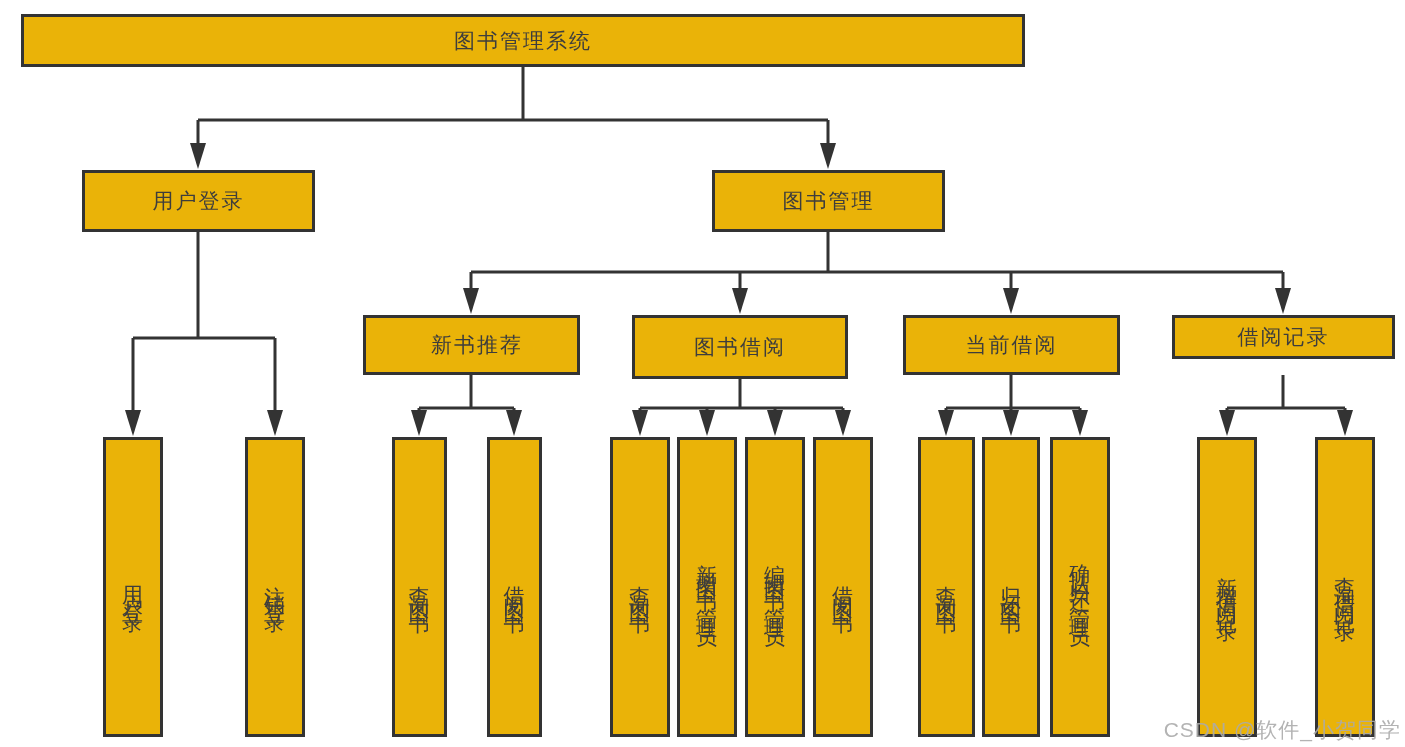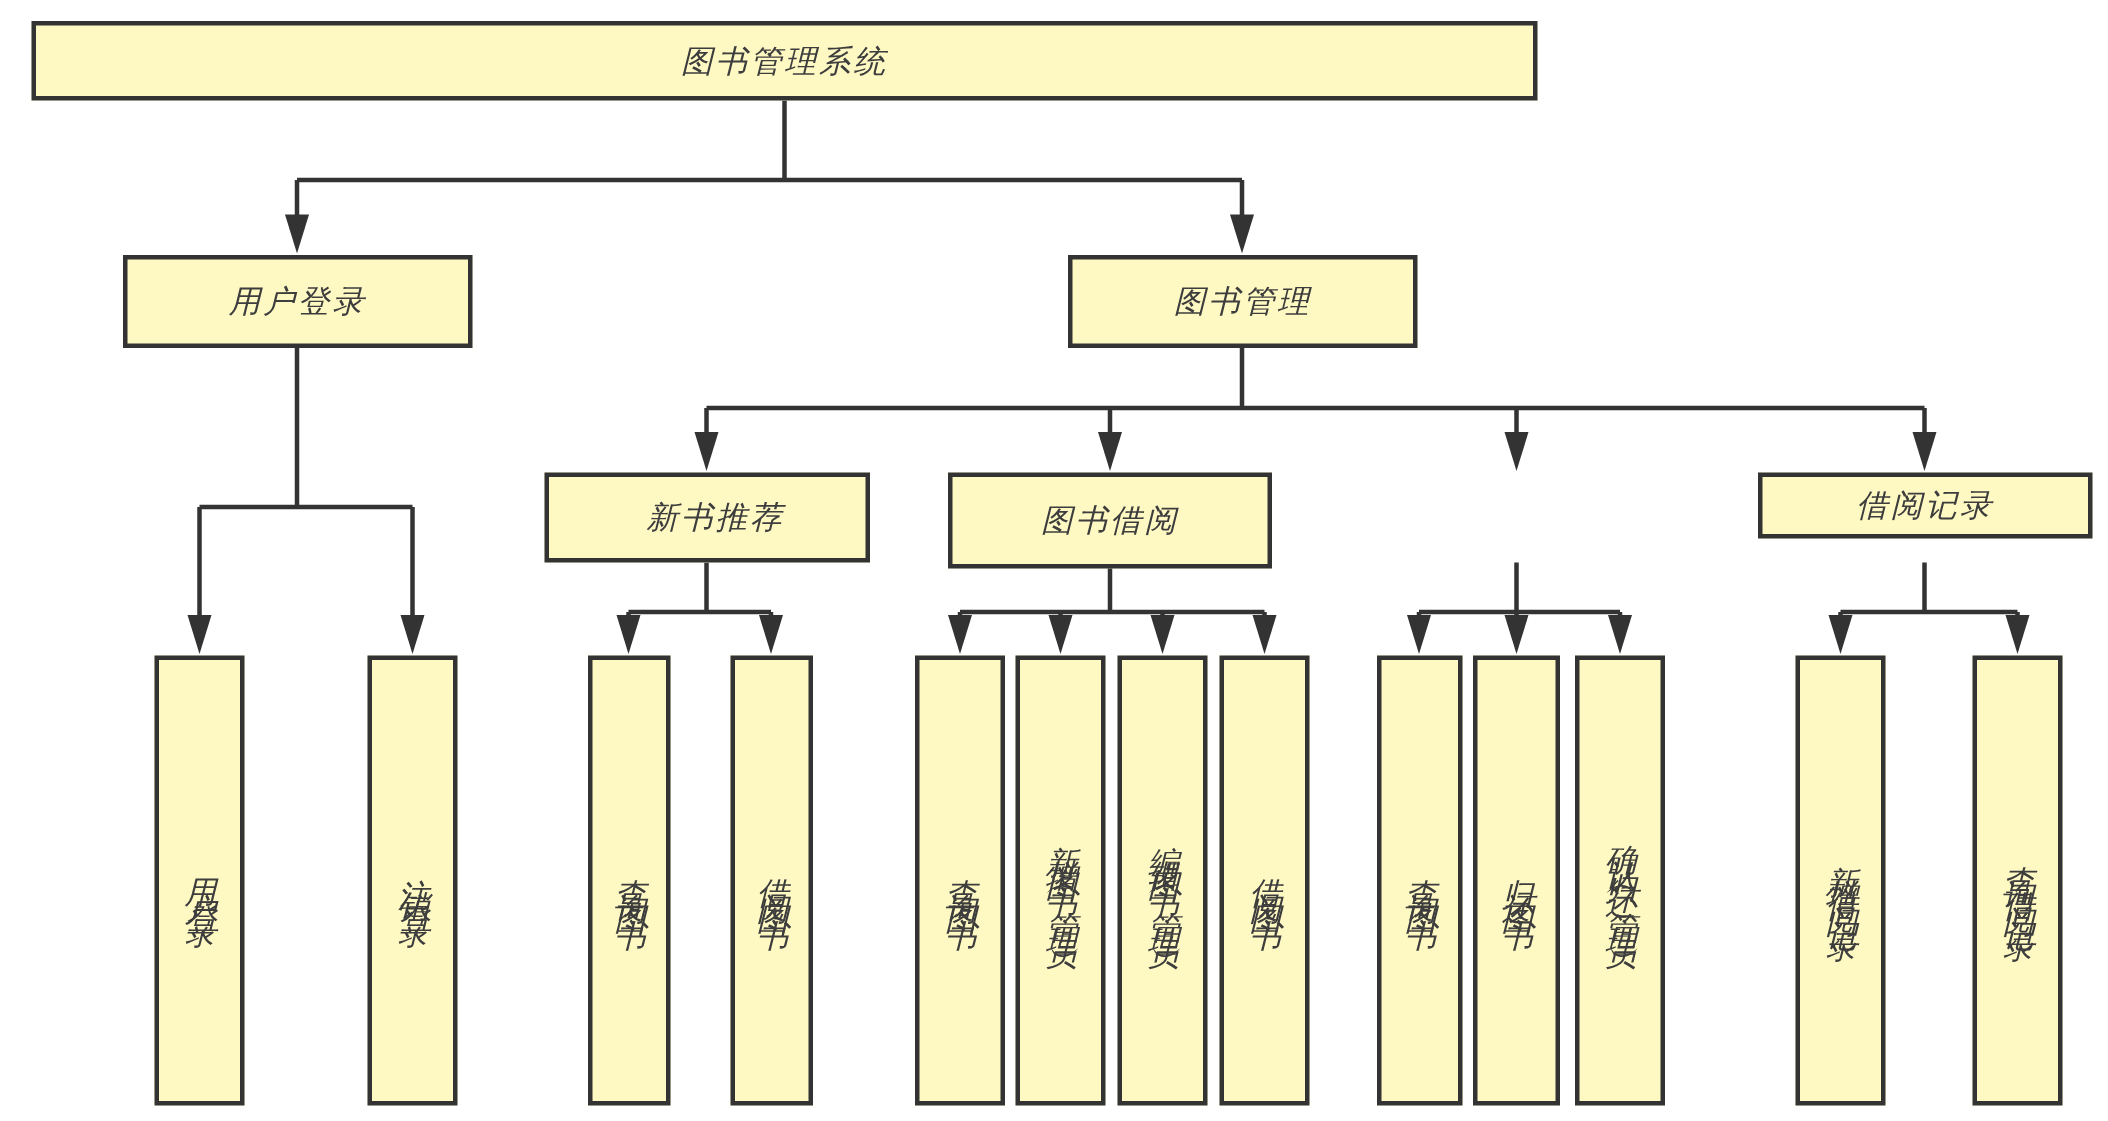--- a/index.html
+++ b/index.html
@@ -19,28 +19,27 @@
     position: absolute;
     left: 0;
     top: 0;
     width: 1405px;
     height: 747px;
     z-index: 0;
   }
   .box {
     position: absolute;
     box-sizing: border-box;
-    background: #fef9c3;
+    background: #eab308;
     border: 3px solid #333333;
     display: flex;
     align-items: center;
     justify-content: center;
     z-index: 1;
     color: #3d3d3d;
-    font-style: italic;
   }
   .h-label {
     font-size: 21px;
     letter-spacing: 2px;
     white-space: nowrap;
     color: #3d3d3d;
   }
   .v-label {
     writing-mode: vertical-lr;
     text-orientation: mixed;
@@ -117,20 +116,23 @@
   <div class="box" style="left:712px; top:170px; width:233px; height:62px;text-align:center;">
     <span class="h-label">图书管理</span>
   </div>
 
   <div class="box" style="left:363px; top:315px; width:217px; height:60px;padding-left:11px;">
     <span class="h-label">新书推荐</span>
   </div>
   <div class="box" style="left:632px; top:315px; width:216px; height:64px;">
     <span class="h-label">图书借阅</span>
   </div>
+  <div class="box" style="left:903px; top:315px; width:217px; height:60px;">
+    <span class="h-label">当前借阅</span>
+  </div>
   <div class="box" style="left:1172px; top:315px; width:223px; height:44px;">
     <span class="h-label">借阅记录</span>
   </div>
 
   <div class="box" style="left:103px; top:437px; width:60px; height:300px;">
     <span class="v-label">用户登录</span>
   </div>
   <div class="box" style="left:245px; top:437px; width:60px; height:300px;">
     <span class="v-label">注销登录</span>
   </div>
@@ -165,14 +167,15 @@
     <span class="v-label">确认归还（管理员）</span>
   </div>
 
   <div class="box" style="left:1197px; top:437px; width:60px; height:300px;">
     <span class="v-label">新增借阅记录</span>
   </div>
   <div class="box" style="left:1315px; top:437px; width:60px; height:300px;">
     <span class="v-label">查询借阅记录</span>
   </div>
 
+  <div class="watermark">CSDN @软件_小贺同学</div>
 
 </div>
 
 </body></html>

